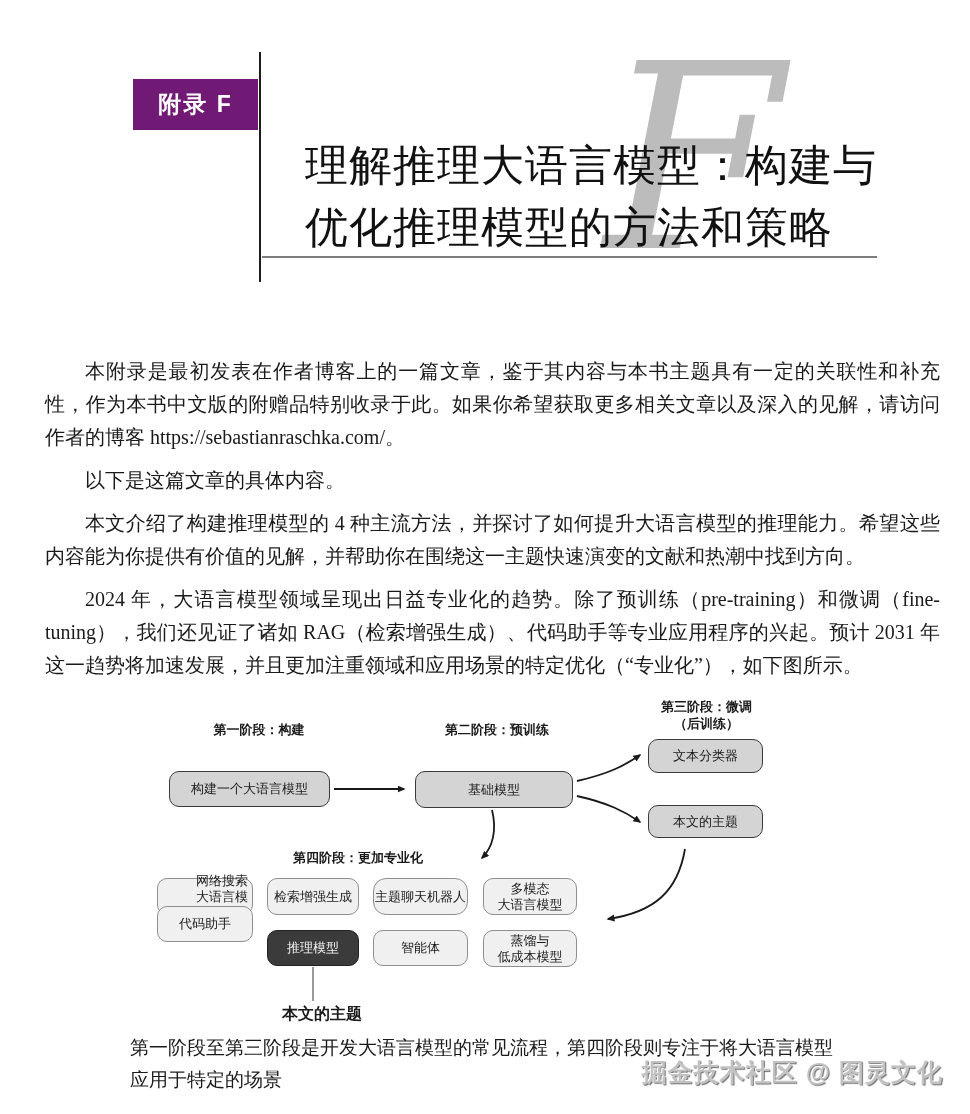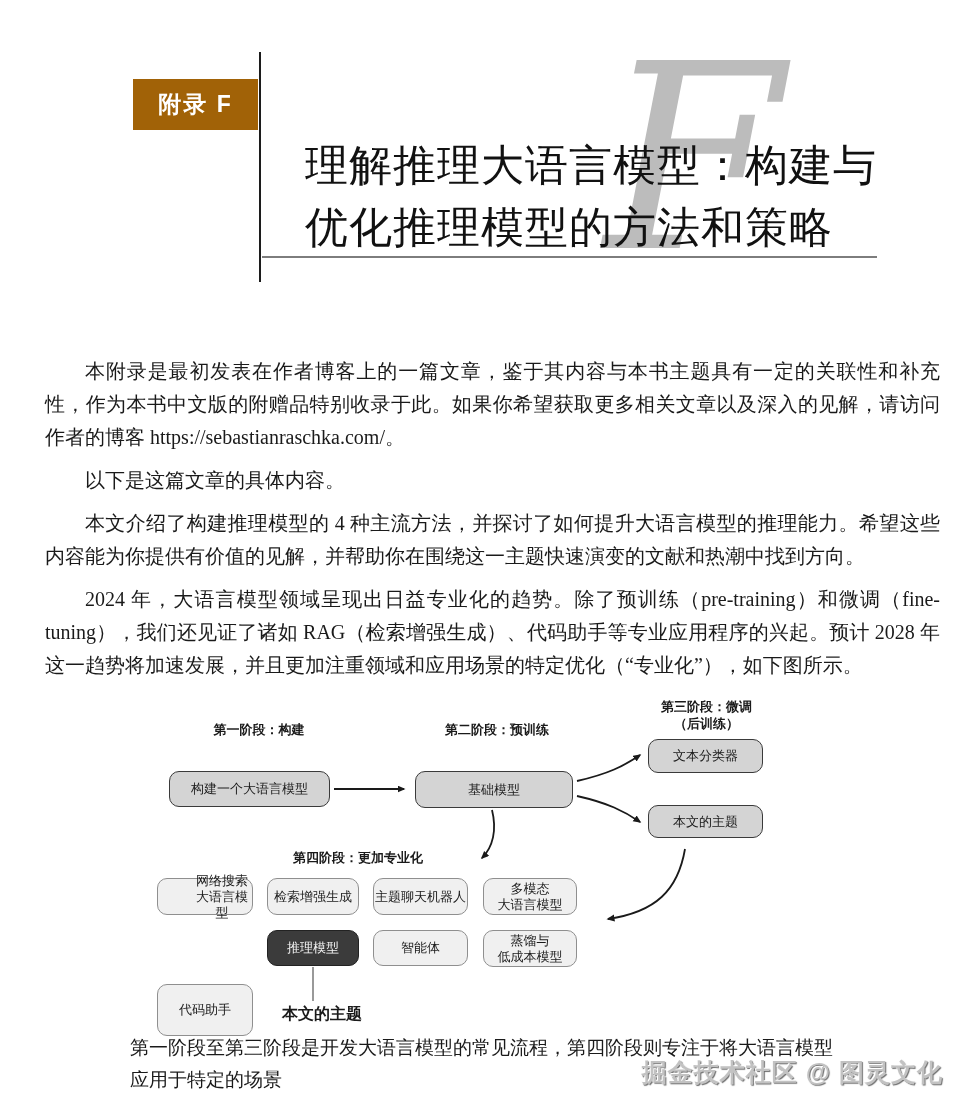--- a/index.html
+++ b/index.html
@@ -4,21 +4,21 @@
 <style>
   html,body{margin:0;padding:0;background:#e8e8e8;}
   #page{
     position:relative;width:970px;height:1114px;margin:0 auto;
     background:#ffffff;overflow:hidden;
     font-family:"Liberation Serif","DejaVu Serif",serif;color:#1a1a1a;
   }
   
   .appendix-box{
     position:absolute;left:133px;top:79px;width:125px;height:51px;
-    background:#a16207;color:#ffffff;
+    background:#701a75;color:#ffffff;
     font-family:"Liberation Sans","DejaVu Sans",sans-serif;
     font-weight:bold;font-size:23px;
     display:flex;align-items:center;justify-content:center;letter-spacing:2px;
   }
   .vert-rule{position:absolute;left:259px;top:52px;width:2px;height:230px;background:#1c1c1c;}
   .big-letter{
     position:absolute;left:604px;top:30px;z-index:1;
     font-family:"DejaVu Serif","Liberation Serif",serif;font-style:italic;
     font-size:258px;line-height:1;color:#bcbcbc;
   }
@@ -79,21 +79,21 @@
   <div class="appendix-box">附录 F</div>
   <div class="vert-rule"></div>
   <div class="chapter-title">理解推理大语言模型：构建与
 优化推理模型的方法和策略</div>
   <div class="title-rule"></div>
 
   <div class="body-text">
     <p>本附录是最初发表在作者博客上的一篇文章，鉴于其内容与本书主题具有一定的关联性和补充性，作为本书中文版的附赠品特别收录于此。如果你希望获取更多相关文章以及深入的见解，请访问作者的博客 https://sebastianraschka.com/。</p>
     <p>以下是这篇文章的具体内容。</p>
     <p>本文介绍了构建推理模型的 4 种主流方法，并探讨了如何提升大语言模型的推理能力。希望这些内容能为你提供有价值的见解，并帮助你在围绕这一主题快速演变的文献和热潮中找到方向。</p>
-    <p>2024 年，大语言模型领域呈现出日益专业化的趋势。除了预训练（pre-training）和微调（fine-tuning），我们还见证了诸如 RAG（检索增强生成）、代码助手等专业应用程序的兴起。预计 2028 年这一趋势将加速发展，并且更加注重领域和应用场景的特定优化（“专业化”），如下图所示。</p>
+    <p>2024 年，大语言模型领域呈现出日益专业化的趋势。除了预训练（pre-training）和微调（fine-tuning），我们还见证了诸如 RAG（检索增强生成）、代码助手等专业应用程序的兴起。预计 2031 年这一趋势将加速发展，并且更加注重领域和应用场景的特定优化（“专业化”），如下图所示。</p>
   </div>
 
   <svg id="arrows" viewBox="0 0 970 1114" xmlns="http://www.w3.org/2000/svg">
     <defs>
       <marker id="ah" markerWidth="9" markerHeight="8" refX="6.5" refY="3.5" orient="auto" markerUnits="userSpaceOnUse">
         <path d="M0,0 L8,3.5 L0,7 Z" fill="#1a1a1a"></path>
       </marker>
     </defs>
     <path d="M334,789 L404,789" stroke="#1a1a1a" stroke-width="2" fill="none" marker-end="url(#ah)"></path>
     <path d="M577,781 C608,774 624,766 640,755" stroke="#1a1a1a" stroke-width="1.8" fill="none" marker-end="url(#ah)"></path>
@@ -110,25 +110,25 @@
   <div class="dg-label" style="left:292px;top:849px;width:132px;">第四阶段：更加专业化</div>
 
   <div class="dg-box stage" style="left:169px;top:771px;width:161px;height:36px;">构建一个大语言模型</div>
   <div class="dg-box stage" style="left:415px;top:771px;width:158px;height:37px;">基础模型</div>
   <div class="dg-box stage" style="left:648px;top:739px;width:115px;height:34px;">文本分类器</div>
   <div class="dg-box stage" style="left:648px;top:805px;width:115px;height:33px;">本文的主题</div>
 
   <div class="dg-box spec" style="left:157px;top:878px;width:96px;height:37px;padding-left:34px;">网络搜索
 大语言模型</div>
   <div class="dg-box spec" style="left:267px;top:878px;width:92px;height:37px;">检索增强生成</div>
-  <div class="dg-box spec" style="left:373px;top:878px;width:95px;height:37px;">主题聊天机器人</div>
+  <div class="dg-box spec" style="left:373px;top:878px;width:95px;height:37px;border-radius:13px;">主题聊天机器人</div>
   <div class="dg-box spec" style="left:483px;top:878px;width:94px;height:37px;">多模态
 大语言模型</div>
 
-  <div class="dg-box spec" style="left:157px;top:984px;width:96px;height:52px;">代码助手</div>
+  <div class="dg-box spec" style="left:157px;top:906px;width:96px;height:36px;">代码助手</div>
   <div class="dg-box dark" style="left:267px;top:930px;width:92px;height:36px;">推理模型</div>
   <div class="dg-box spec" style="left:373px;top:930px;width:95px;height:36px;">智能体</div>
   <div class="dg-box spec" style="left:483px;top:930px;width:94px;height:37px;">蒸馏与
 低成本模型</div>
 
   <div class="topic-label">本文的主题</div>
 
   <div class="fig-caption">第一阶段至第三阶段是开发大语言模型的常见流程，第四阶段则专注于将大语言模型
 应用于特定的场景</div>
   <div class="watermark">掘金技术社区 @ 图灵文化</div>

